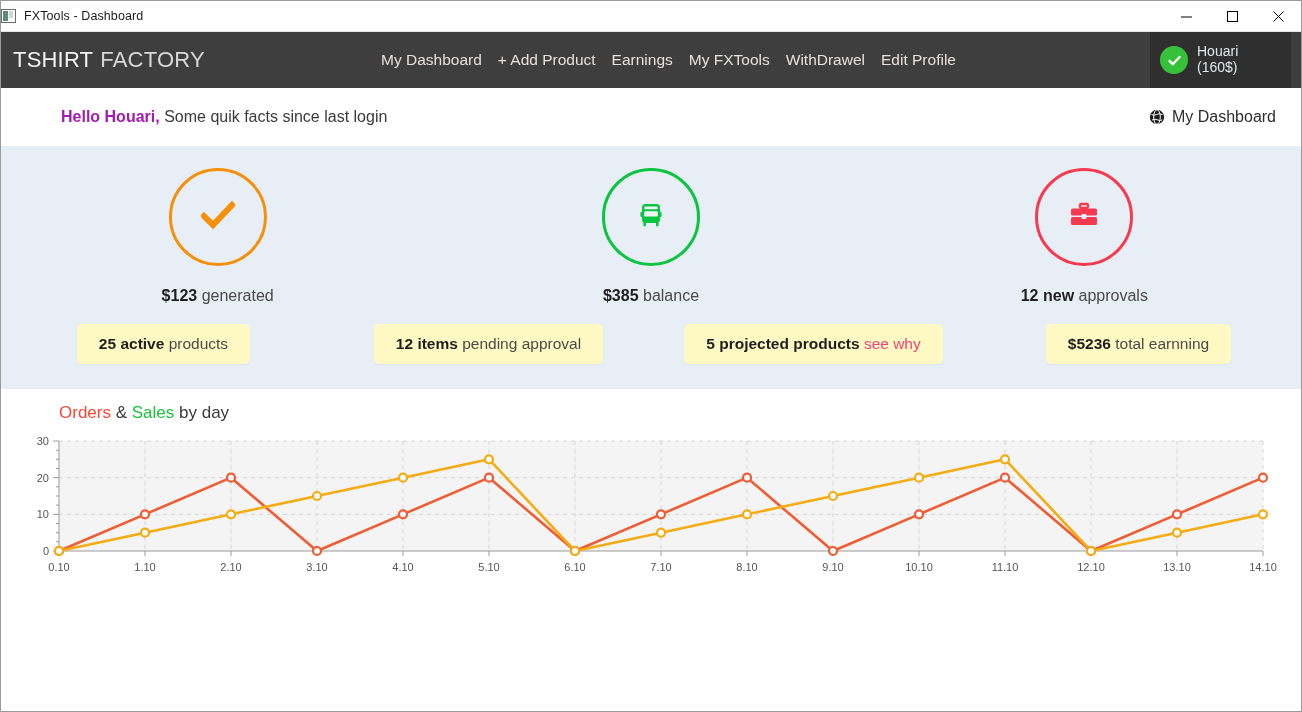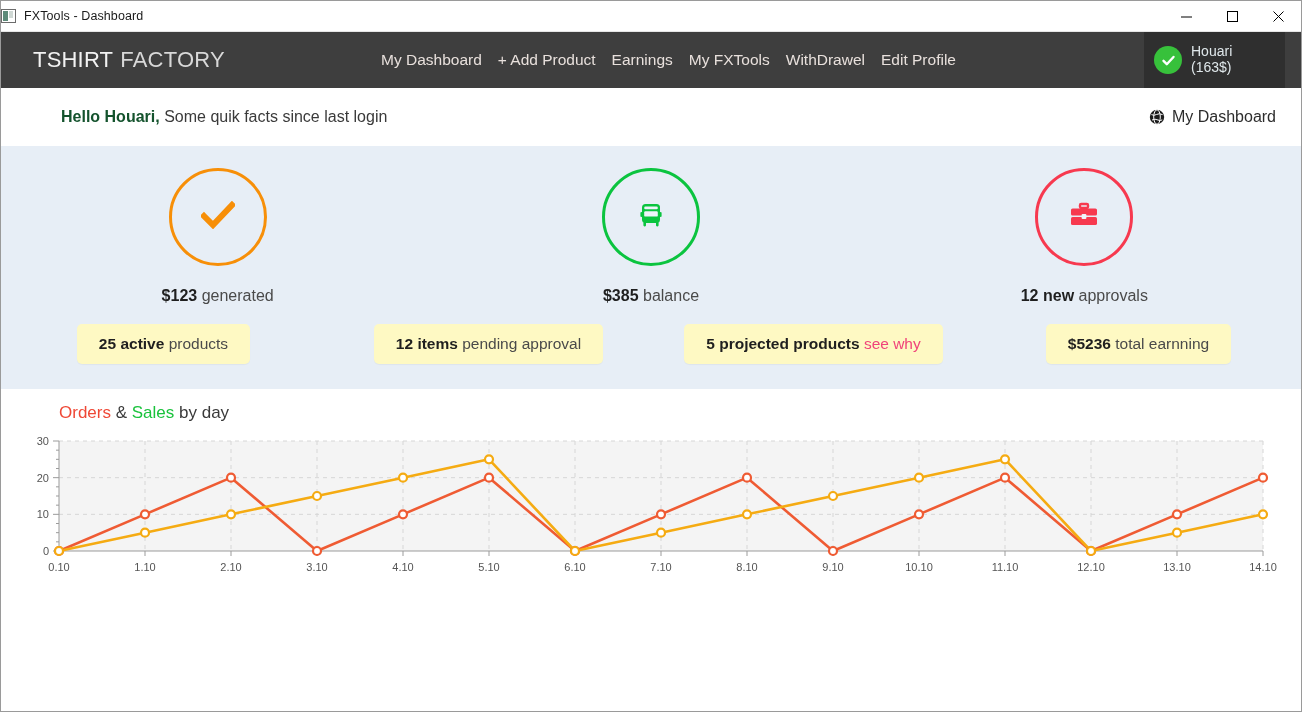--- a/index.html
+++ b/index.html
@@ -48,35 +48,35 @@
   .winbtn svg { display: block; }
   
   .navbar {
     height: 56px; flex: 0 0 56px;
     background: #3e3e3e;
     display: flex; align-items: stretch;
     position: relative;
   }
   .brand {
     display: flex; align-items: center;
-    padding-left: 32px;
+    padding-left: 12px;
     font-size: 22px; letter-spacing: .2px;
   }
   .brand .b1 { color: #f2f2f2; font-weight: 400; }
   .brand .b2 { color: #d8d8d8; font-weight: 300; margin-left: 7px; }
   .navlinks {
     display: flex; align-items: center; gap: 16px;
     position: absolute; left: 380px; top: 0; height: 56px;
   }
   .navlink {
     font-size: 15.5px; color: #e8e0dc; white-space: nowrap;
     text-decoration: none;
   }
   .userbox {
-    position: absolute; right: 16px; top: 0;
+    position: absolute; right: 10px; top: 0;
     height: 56px; width: 141px;
     background: #2f2f2f;
     display: flex; align-items: center; gap: 9px;
     padding: 0 10px;
   }
   .check-circle {
     width: 28px; height: 28px; border-radius: 50%;
     background: #37c13b;
     display: flex; align-items: center; justify-content: center;
     flex: 0 0 28px;
@@ -85,21 +85,21 @@
   .userinfo { line-height: 1.12; font-size: 14px; color: #dfe7ea; }
   
   .greeting-row {
     height: 58px; flex: 0 0 58px;
     background: #ffffff;
     display: flex; align-items: center;
     padding: 0 25px 0 60px;
     justify-content: space-between;
   }
   .greeting { font-size: 16px; color: #3a3a3a; }
-  .greeting b { font-weight: bold; color: #14532d; }
+  .greeting b { font-weight: bold; color: #a21caf; }
   .dash-link {
     display: flex; align-items: center; gap: 7px;
     font-size: 16px; color: #2d2d2d;
   }
   .globe { width: 16px; height: 16px; display: block; }
   
   .stats {
     flex: 0 0 243px;
     background: #e7eef6;
     display: flex; flex-direction: column;
@@ -192,21 +192,21 @@
       <a class="navlink" href="#">Edit Profile</a>
     </div>
     <div class="userbox">
       <span class="check-circle">
         <svg width="17" height="17" viewBox="0 0 17 17">
             <polyline points="3.5,8.8 6.8,12.2 13.5,5" fill="none" stroke="#fff" stroke-width="2.4" stroke-linecap="round" stroke-linejoin="round"></polyline>
           </svg>
       </span>
       <span class="userinfo">
         <span>Houari</span><br>
-        <span>(163$)</span>
+        <span>(160$)</span>
       </span>
     </div>
   </div>
 
   <div class="greeting-row">
     <div class="greeting">
       <b>Hello Houari,</b><span> Some quik facts since last login</span>
     </div>
     <div class="dash-link">
       <span>

